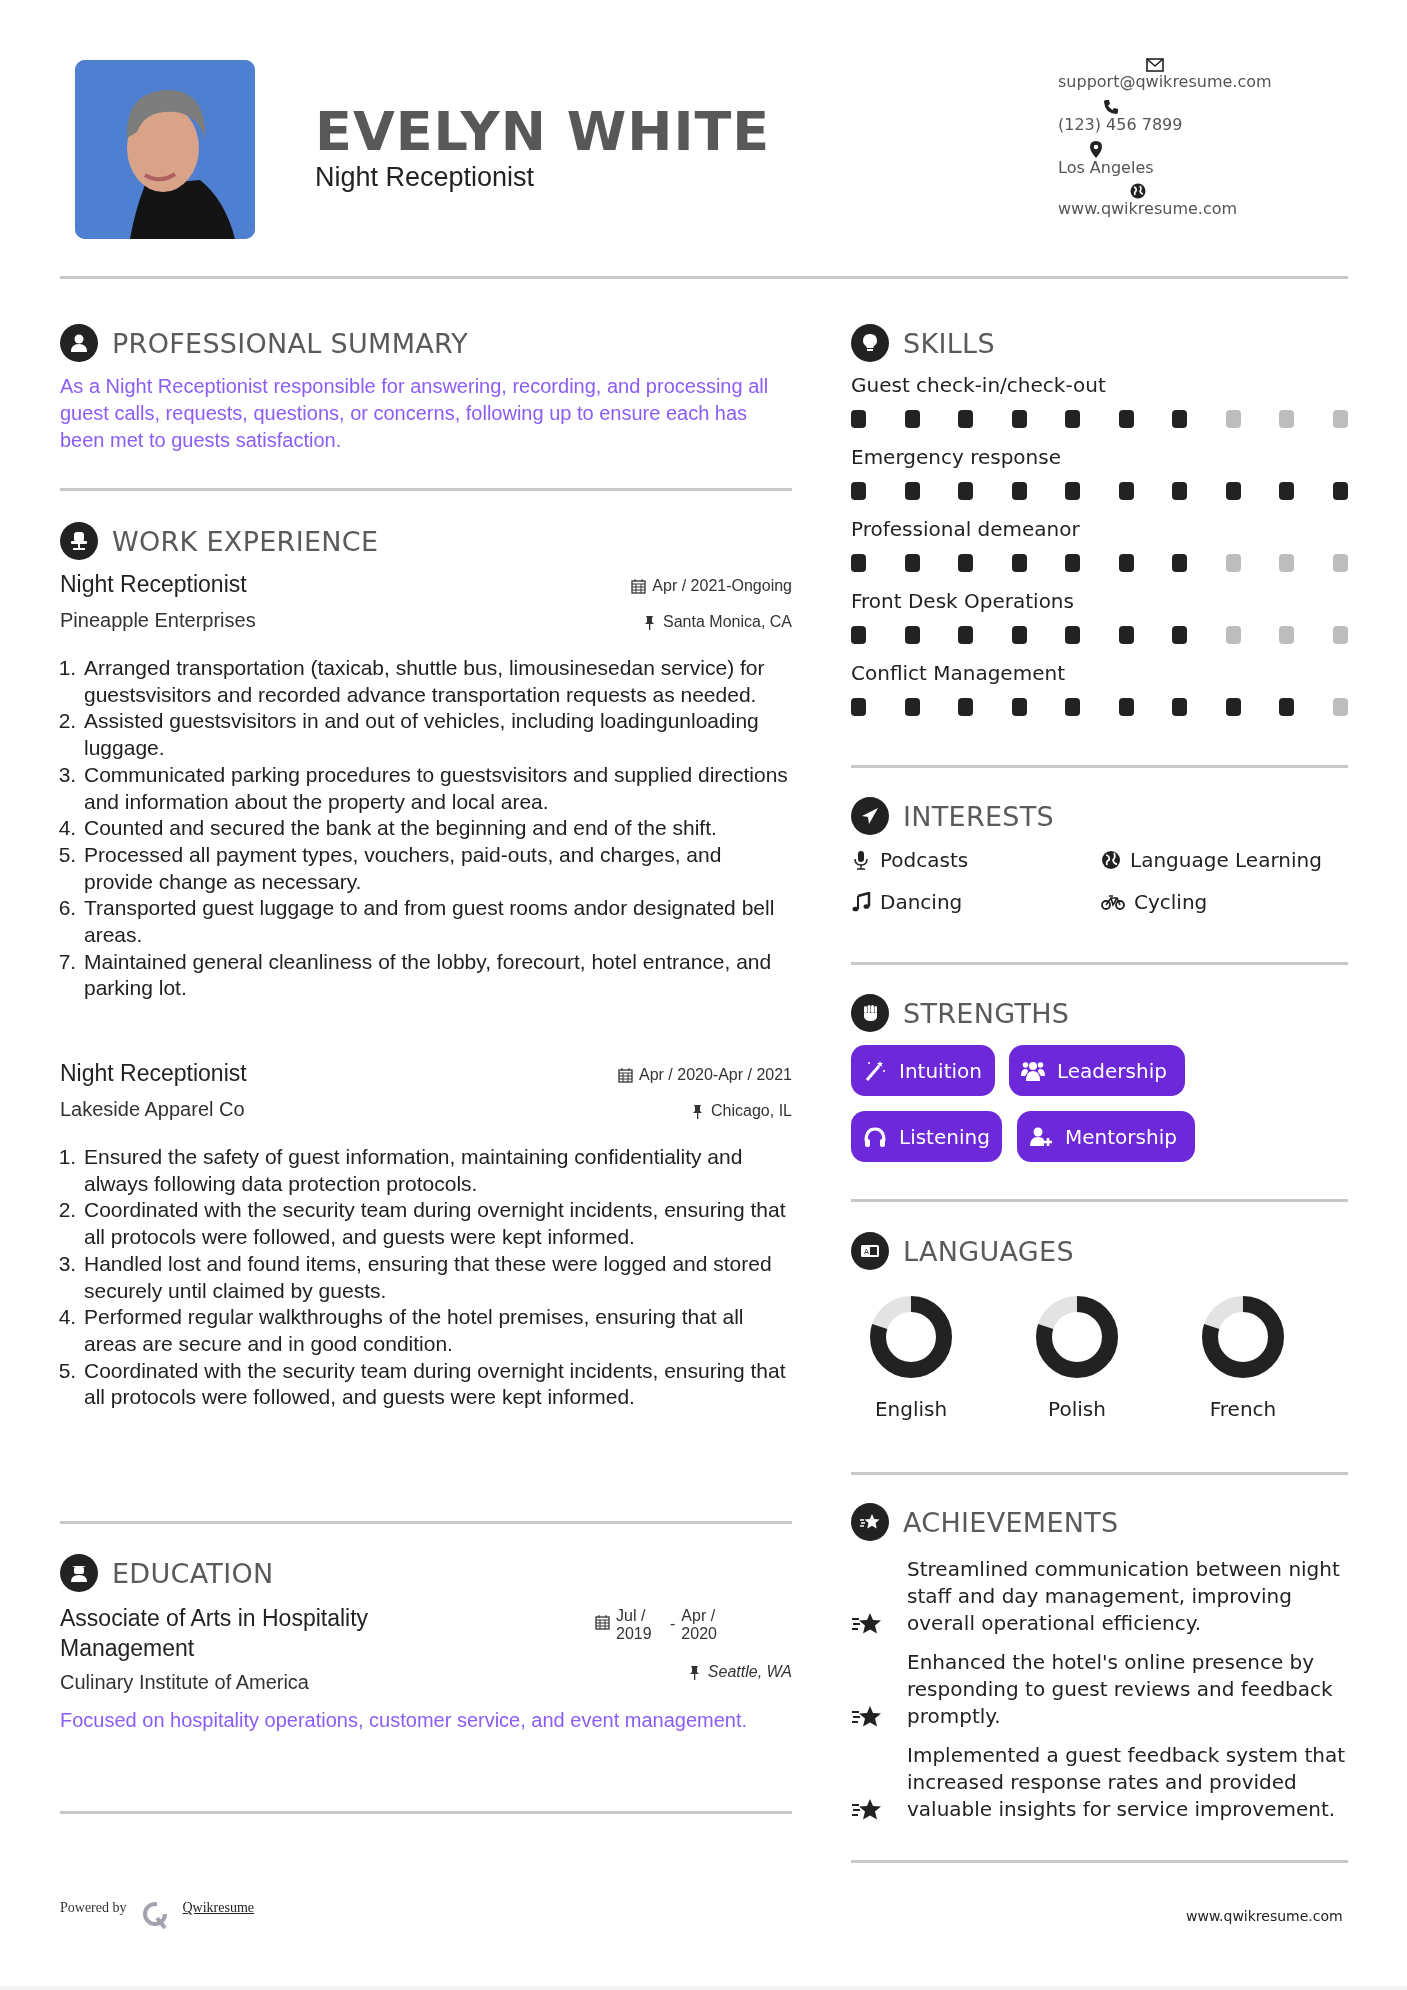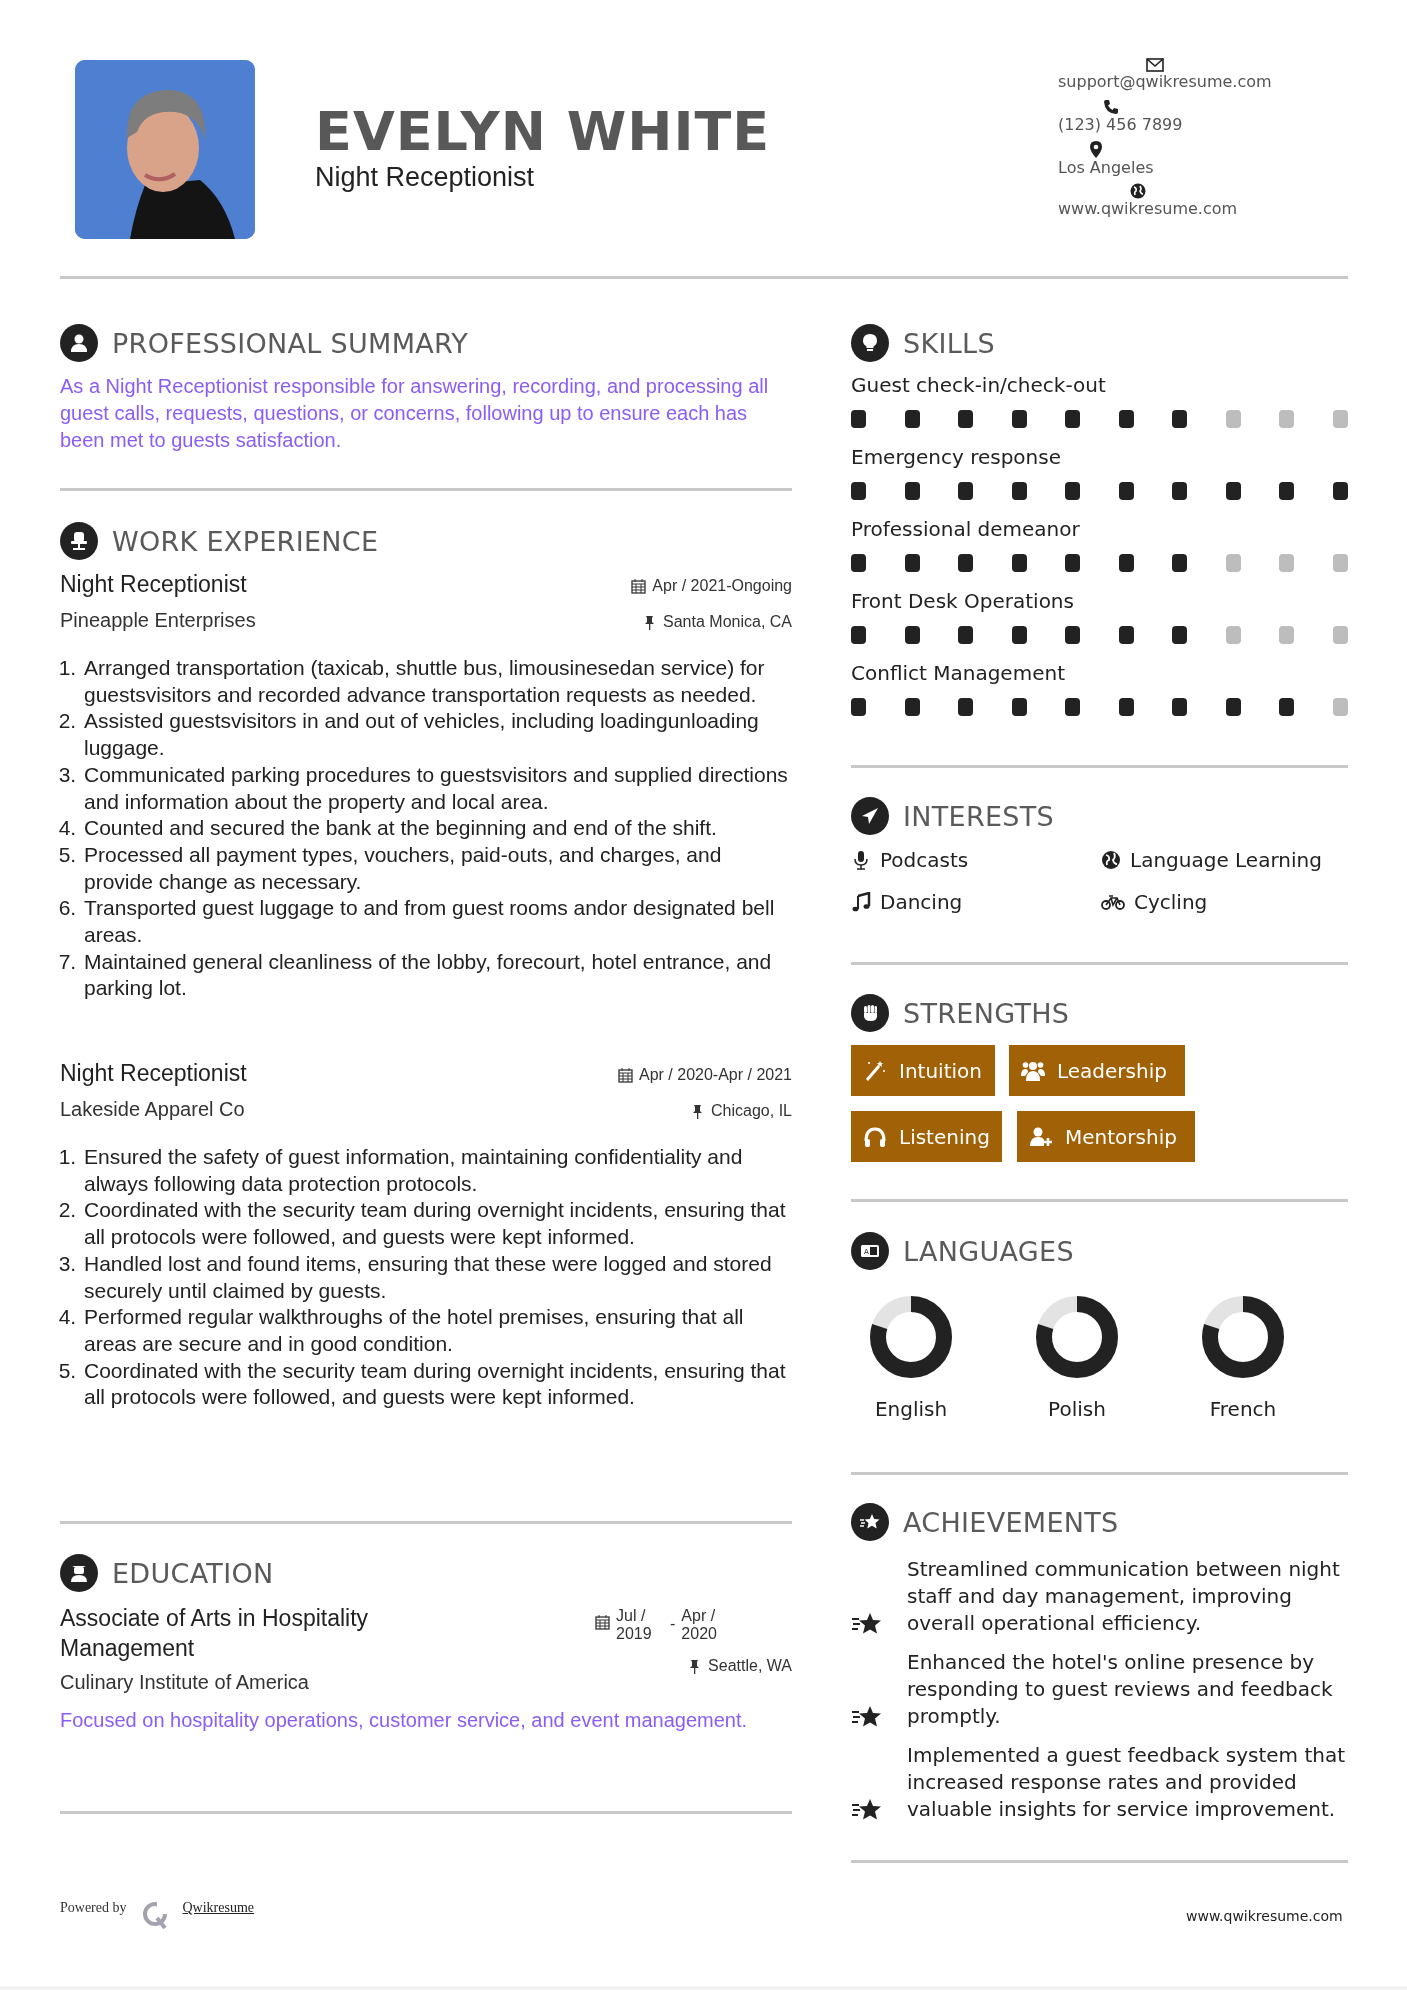--- a/index.html
+++ b/index.html
@@ -24,21 +24,21 @@
   .meta { font-size: 16px; color: #333; display: flex; align-items: center; justify-content: flex-end; gap: 6px; }
   .meta svg { width: 15px; height: 15px; }
   ol.bullets { padding-left: 22px; }
   ol.bullets li { font-size: 21px; line-height: 26.7px; color: #222; padding-left: 2px; }
   .skill-label { font-size: 20px; color: #222; font-family: "DejaVu Sans", sans-serif; }
   .dots { display: flex; justify-content: space-between; width: 497px; margin-top: 13px; }
   .dot { width: 15px; height: 18px; border-radius: 4px; background: #222; }
   .dot.off { background: #bdbdbd; }
   .interest { display: flex; align-items: center; font-size: 20px; color: #222; font-family: "DejaVu Sans", sans-serif; }
   .interest svg { width: 20px; height: 20px; margin-right: 9px; }
-  .tag { display: flex; align-items: center; height: 51px; background: #a16207; color: #fff; font-size: 20px; padding: 0 12px; font-family: "DejaVu Sans", sans-serif; }
+  .tag { display: flex; align-items: center; height: 51px; background: #6d28d9; color: #fff; font-size: 20px; padding: 0 12px; font-family: "DejaVu Sans", sans-serif; border-radius: 14px; }
   .tag svg { width: 24px; height: 22px; margin-right: 12px; }
   .lang { width: 120px; text-align: center; }
   .lang svg { width: 84px; height: 84px; display: block; margin: 0 auto; }
   .lang-label { font-size: 20px; margin-top: 18px; color: #222; font-family: "DejaVu Sans", sans-serif; }
   .ach { display: flex; align-items: flex-end; gap: 12px; }
   .ach svg { width: 32px; height: 26px; flex: none; margin-right: 12px; margin-top: 2px; }
   .ach-text { font-size: 20px; line-height: 27px; color: #222; font-family: "DejaVu Sans", sans-serif; }
   .footer-left { left: 60px; top: 1900px; display: flex; font-size: 14px; color: #333; font-family: Liberation Serif, serif; }
   .footer-left a { color: #222; text-decoration: underline; font-size: 14px; }
   .footer-right { left: 1186px; top: 1908px; font-size: 14px; color: #222; font-family: "DejaVu Sans", sans-serif; }
@@ -199,21 +199,21 @@
     <div class="meta" style="position:absolute; left:535px; top:4px; align-items:flex-start; justify-content:flex-start;">
       <svg viewBox="0 0 15 15" style="margin-top:8px;">
           <rect x="1" y="2" width="13" height="12" fill="none" stroke="#333" stroke-width="1.3"></rect>
           <path d="M1 5 H14 M4 0 V3 M11 0 V3 M1 8 H14 M1 11 H14 M5 5 V14 M10 5 V14" stroke="#333" stroke-width="1"></path>
         </svg>
       <span style="width:40px; line-height:18px;">Jul / 2019</span>
       <span style="margin-left:8px; margin-top:8px;">-</span>
       <span style="width:40px; line-height:18px;">Apr / 2020</span>
     </div>
     <div class="job-company" style="position:absolute; left:0; top:68px;">Culinary Institute of America</div>
-    <div class="meta" style="position:absolute; right:0; top:54px;">
+    <div class="meta" style="position:absolute; right:0; top:60px;font-style:italic;">
       <svg viewBox="0 0 15 15">
           <path d="M4 1 H11 L10 3 V7 L12 9 H3 L5 7 V3 Z" fill="#333"></path>
           <rect x="7" y="9" width="1.3" height="6" fill="#333"></rect>
         </svg>
       <span>Seattle, WA</span>
     </div>
     <p class="body-text" style="position:absolute; left:0; top:104px; width:700px;">Focused on hospitality operations, customer service, and event management.</p>
   </div>
 </div>
 <div class="abs divider" style="left:60px; top:1811px; width:732px;"></div>

